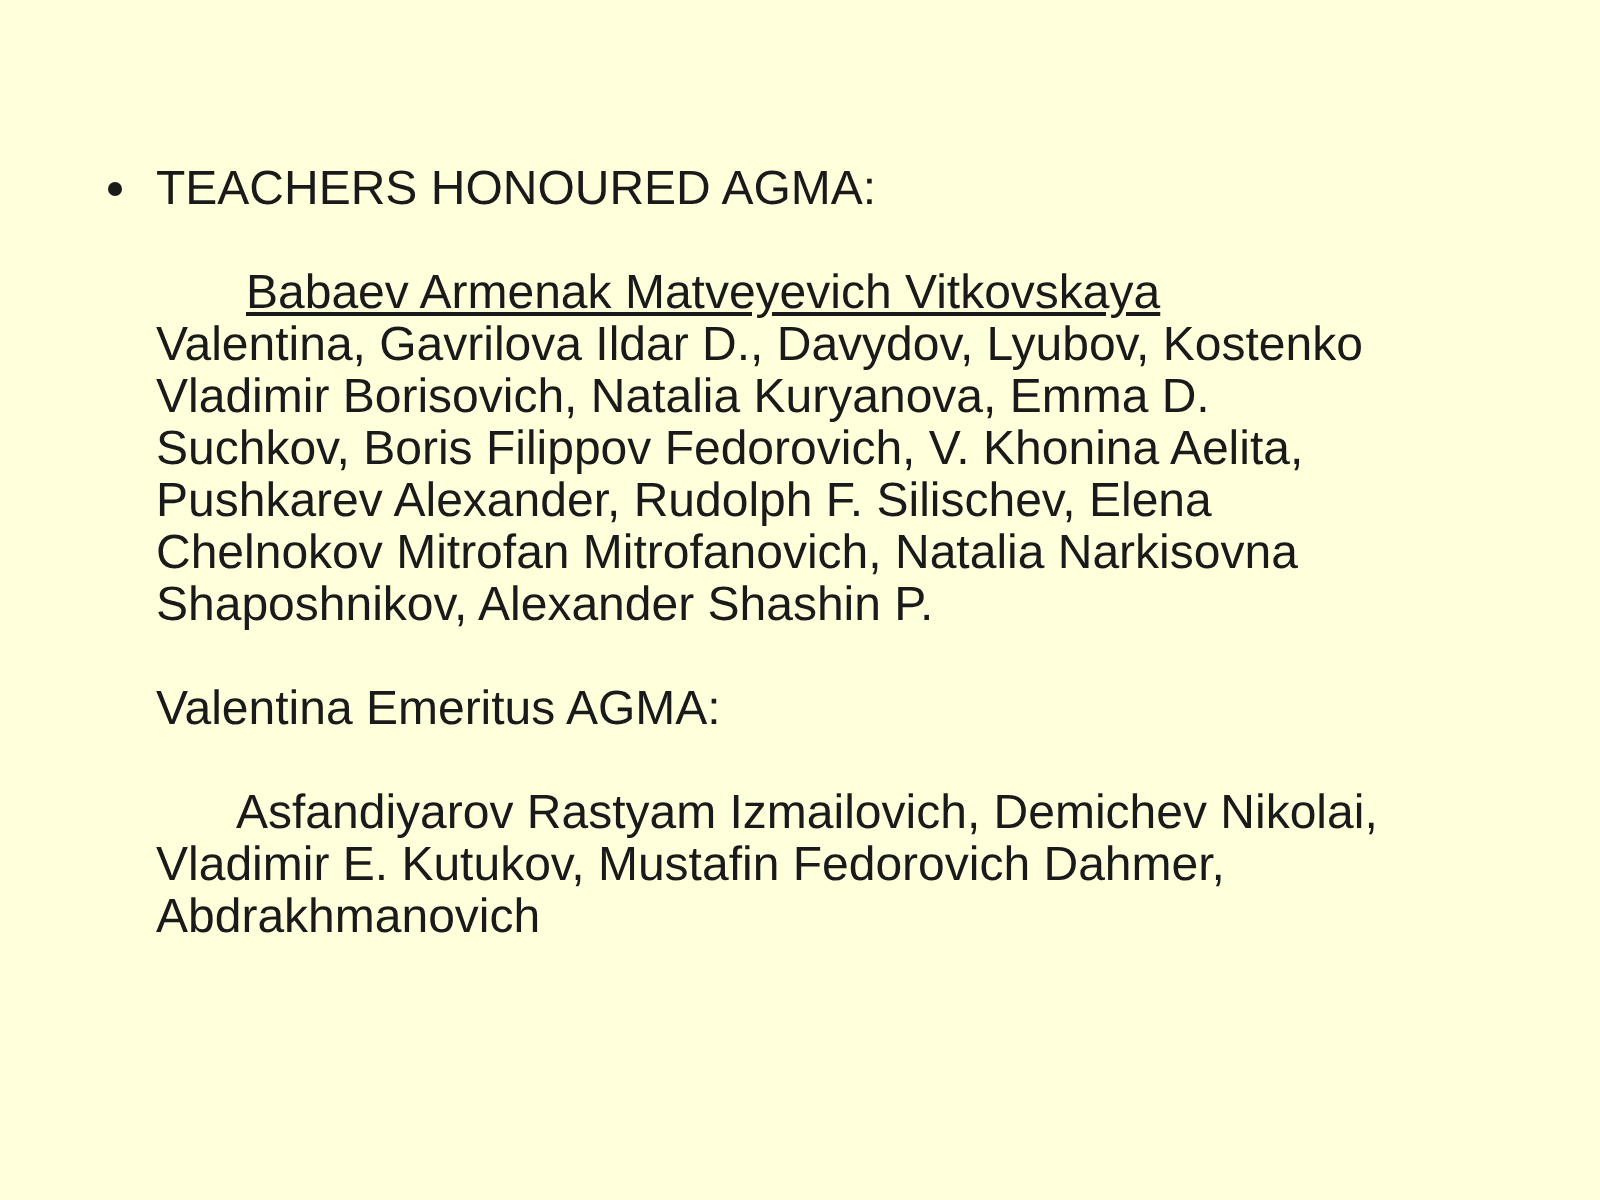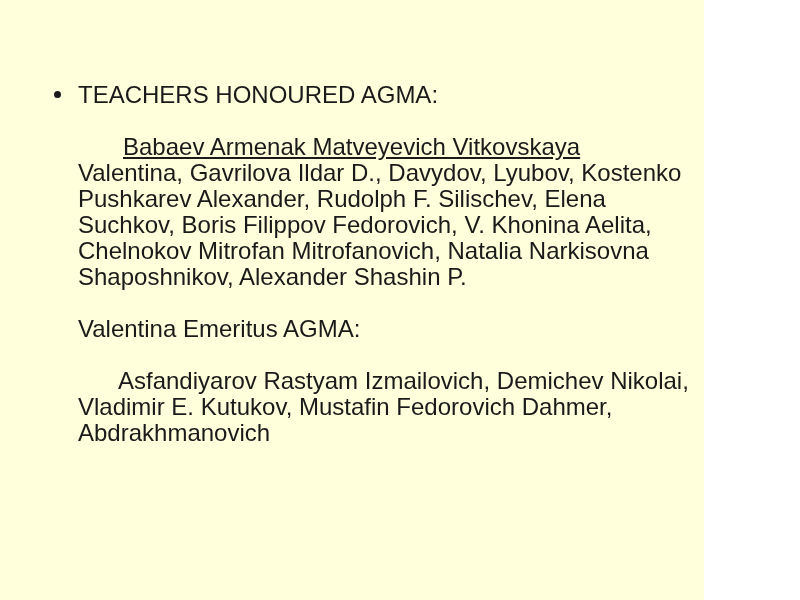--- a/index.html
+++ b/index.html
@@ -9,21 +9,21 @@
   * { box-sizing: border-box; }
   html, body { margin: 0; padding: 0; }
   body {
     width: 800px;
     height: 600px;
     font-family: "Liberation Sans", sans-serif;
     background: #ffffff;
   }
   .slide {
     position: relative;
-    width: 704px;
+    width: 800px;
     height: 600px;
     background: var(--bg);
     overflow: hidden;
     padding-left: 44px;
   }
   .content {
     position: absolute;
     left: 78px;
     top: 82px;
     right: 40px;
@@ -41,40 +41,41 @@
     position: absolute;
     left: -24px;
     top: 9px;
     width: 7px;
     height: 7px;
     border-radius: 50%;
     background: var(--fg);
   }
   .title-line { position: relative; }
   .para .line:first-child.indent-45 { padding-left: 45px; text-decoration: underline; }
-  .para .line:first-child.indent-40 { padding-left: 40px; text-align: center; }
+  .para .line:first-child.indent-40 { padding-left: 40px; }
 </style>
 </head>
 <body>
 
 <div class="slide">
   <div class="content">
 
     <div class="line title-line">
       <span class="bullet"></span>
       <span>TEACHERS HONOURED AGMA:</span>
     </div>
 
     <div class="line blank"></div>
 
     <div class="para">
         <div class="line indent-45">Babaev Armenak Matveyevich Vitkovskaya</div>
         <div class="line indent-45">Valentina, Gavrilova Ildar D., Davydov, Lyubov, Kostenko</div>
+        <div class="line indent-45">Vladimir Borisovich, Natalia Kuryanova, Emma D.</div>
+        <div class="line indent-45">Suchkov, Boris Filippov Fedorovich, V. Khonina Aelita,</div>
         <div class="line indent-45">Pushkarev Alexander, Rudolph F. Silischev, Elena</div>
-        <div class="line indent-45">Suchkov, Boris Filippov Fedorovich, V. Khonina Aelita,</div>
         <div class="line indent-45">Chelnokov Mitrofan Mitrofanovich, Natalia Narkisovna</div>
         <div class="line indent-45">Shaposhnikov, Alexander Shashin P.</div>
       </div>
 
     <div class="line blank"></div>
 
     <div class="line">Valentina Emeritus AGMA:</div>
 
     <div class="line blank"></div>
 

